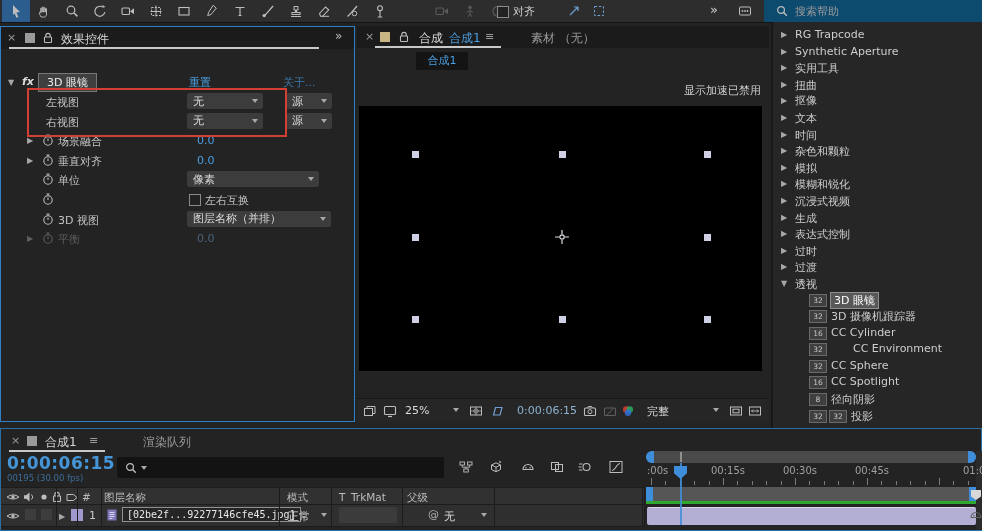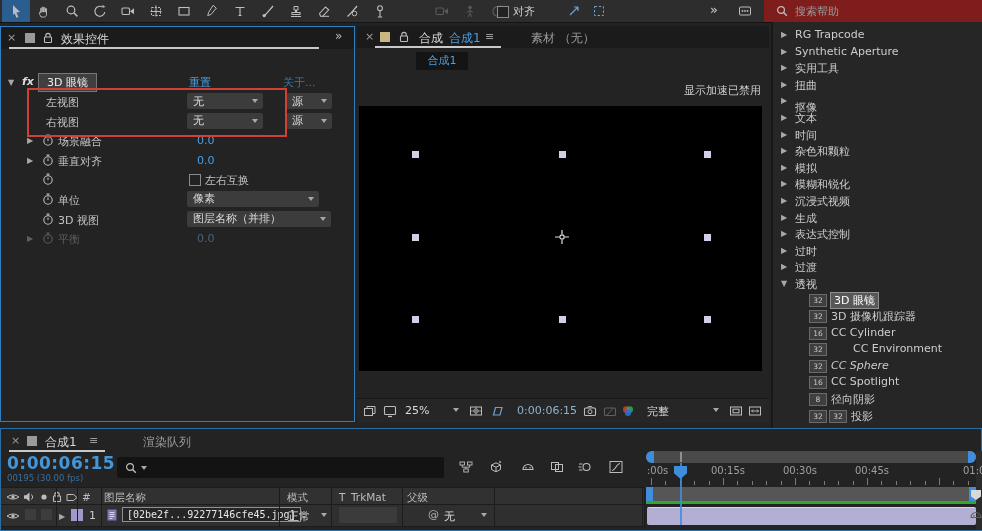--- a/index.html
+++ b/index.html
@@ -210,21 +210,21 @@
       </span>
     <span class="abs" style="left:710px;top:2px;color:#cfcfcf;font-size:13px">»</span>
     <span class="abs ic" style="left:738px;top:4px;width:20px">
         <svg width="14" height="14" viewBox="0 0 14 14">
           <rect x="1.5" y="3" width="11" height="8" rx="1" fill="none" stroke="currentColor" stroke-width="1"></rect>
           <circle cx="4.5" cy="7" r=".9" fill="currentColor"></circle>
           <circle cx="7" cy="7" r=".9" fill="currentColor"></circle>
           <circle cx="9.5" cy="7" r=".9" fill="currentColor"></circle>
         </svg>
       </span>
-    <div class="abs" style="left:764px;top:0;width:218px;height:22px;background:#7f1d1d">
+    <div class="abs" style="left:764px;top:0;width:218px;height:22px;background:#0c4a6e">
       <span class="ic" style="position:absolute;left:11px;top:4px">
           <svg width="14" height="14" viewBox="0 0 14 14">
             <circle cx="6" cy="6" r="3.4" fill="none" stroke="currentColor" stroke-width="1.2"></circle>
             <path d="M8.6 8.6l3.2 3.2" stroke="currentColor" stroke-width="1.4"></path>
           </svg>
         </span>
       <span style="position:absolute;left:31px;top:4px;color:#9a9a9a">搜索帮助</span>
     </div>
   </div>
 
@@ -294,35 +294,35 @@
           <span class="plabel" style="left: 57px;">垂直对齐</span>
           <span class="pval" style="left: 196px;">0.0</span>
         </div>
         <div class="prow">
           <span class="ic" style="position: absolute; left: 40px; top: 2px;">
             <svg width="14" height="14" viewBox="0 0 14 14">
               <circle cx="7" cy="8" r="4.2" fill="none" stroke="currentColor" stroke-width="1.1"></circle>
               <path d="M7 8V5.5M5.5 2h3M7 2v1.8" fill="none" stroke="currentColor" stroke-width="1.1"></path>
             </svg>
           </span>
-          <span class="chk" style="position: absolute; left: 188px; top: 4px;"></span>
-          <span class="plabel" style="left: 204px;">左右互换</span>
-        </div>
-        <div class="prow">
-          <span class="ic" style="position: absolute; left: 40px; top: 2px;">
-            <svg width="14" height="14" viewBox="0 0 14 14">
-              <circle cx="7" cy="8" r="4.2" fill="none" stroke="currentColor" stroke-width="1.1"></circle>
-              <path d="M7 8V5.5M5.5 2h3M7 2v1.8" fill="none" stroke="currentColor" stroke-width="1.1"></path>
-            </svg>
-          </span>
           <span class="plabel" style="left: 57px;">单位</span>
           <div class="dd" style="left: 186px; top: 1px; width: 132px;">
             <span>像素</span>
             <span class="chev"></span>
           </div>
+        </div>
+        <div class="prow">
+          <span class="ic" style="position: absolute; left: 40px; top: 2px;">
+            <svg width="14" height="14" viewBox="0 0 14 14">
+              <circle cx="7" cy="8" r="4.2" fill="none" stroke="currentColor" stroke-width="1.1"></circle>
+              <path d="M7 8V5.5M5.5 2h3M7 2v1.8" fill="none" stroke="currentColor" stroke-width="1.1"></path>
+            </svg>
+          </span>
+          <span class="chk" style="position: absolute; left: 188px; top: 4px;"></span>
+          <span class="plabel" style="left: 204px;">左右互换</span>
         </div>
         <div class="prow">
           <span class="ic" style="position: absolute; left: 40px; top: 2px;">
             <svg width="14" height="14" viewBox="0 0 14 14">
               <circle cx="7" cy="8" r="4.2" fill="none" stroke="currentColor" stroke-width="1.1"></circle>
               <path d="M7 8V5.5M5.5 2h3M7 2v1.8" fill="none" stroke="currentColor" stroke-width="1.1"></path>
             </svg>
           </span>
           <span class="plabel" style="left: 57px;">3D 视图</span>
           <div class="dd" style="left: 186px; top: 1px; width: 144px;">
@@ -457,21 +457,21 @@
         <div class="fxrow">
           <span class="tri" style="top: 4px;">▶</span>
           <span style="position: absolute; left: 22px; top: 2px; color: rgb(205, 205, 205);">实用工具</span>
         </div>
         <div class="fxrow">
           <span class="tri" style="top: 4px;">▶</span>
           <span style="position: absolute; left: 22px; top: 2px; color: rgb(205, 205, 205);">扭曲</span>
         </div>
         <div class="fxrow">
           <span class="tri" style="top: 4px;">▶</span>
-          <span style="position: absolute; left: 22px; top: 8px; color: rgb(205, 205, 205); font-family: Liberation Serif, serif;">抠像</span>
+          <span style="position: absolute; left: 22px; top: 1px; color: rgb(205, 205, 205); font-family: Liberation Serif, serif;">抠像</span>
         </div>
         <div class="fxrow">
           <span class="tri" style="top: 4px;">▶</span>
           <span style="position: absolute; left: 22px; top: 2px; color: rgb(205, 205, 205);">文本</span>
         </div>
         <div class="fxrow">
           <span class="tri" style="top: 4px;">▶</span>
           <span style="position: absolute; left: 22px; top: 2px; color: rgb(205, 205, 205);">时间</span>
         </div>
         <div class="fxrow">
@@ -521,21 +521,21 @@
         <div class="fxrow">
           <span class="badge" style="left: 36px;">16</span>
           <span style="position: absolute; left: 58px; top: 1px; color: rgb(205, 205, 205);">CC Cylinder</span>
         </div>
         <div class="fxrow">
           <span class="badge" style="left: 36px;">32</span>
           <span style="position: absolute; left: 58px; top: 1px; color: rgb(205, 205, 205); margin-left: 22px;">CC Environment</span>
         </div>
         <div class="fxrow">
           <span class="badge" style="left: 36px;">32</span>
-          <span style="position: absolute; left: 58px; top: 1px; color: rgb(205, 205, 205); font-style: italic;">CC Sphere</span>
+          <span style="position: absolute; left: 58px; top: 1px; color: rgb(205, 205, 205);">CC Sphere</span>
         </div>
         <div class="fxrow">
           <span class="badge" style="left: 36px;">16</span>
           <span style="position: absolute; left: 58px; top: 1px; color: rgb(205, 205, 205);">CC Spotlight</span>
         </div>
         <div class="fxrow">
           <span class="badge" style="left: 36px;">8</span>
           <span style="position: absolute; left: 58px; top: 1px; color: rgb(205, 205, 205);">径向阴影</span>
         </div>
         <div class="fxrow">

